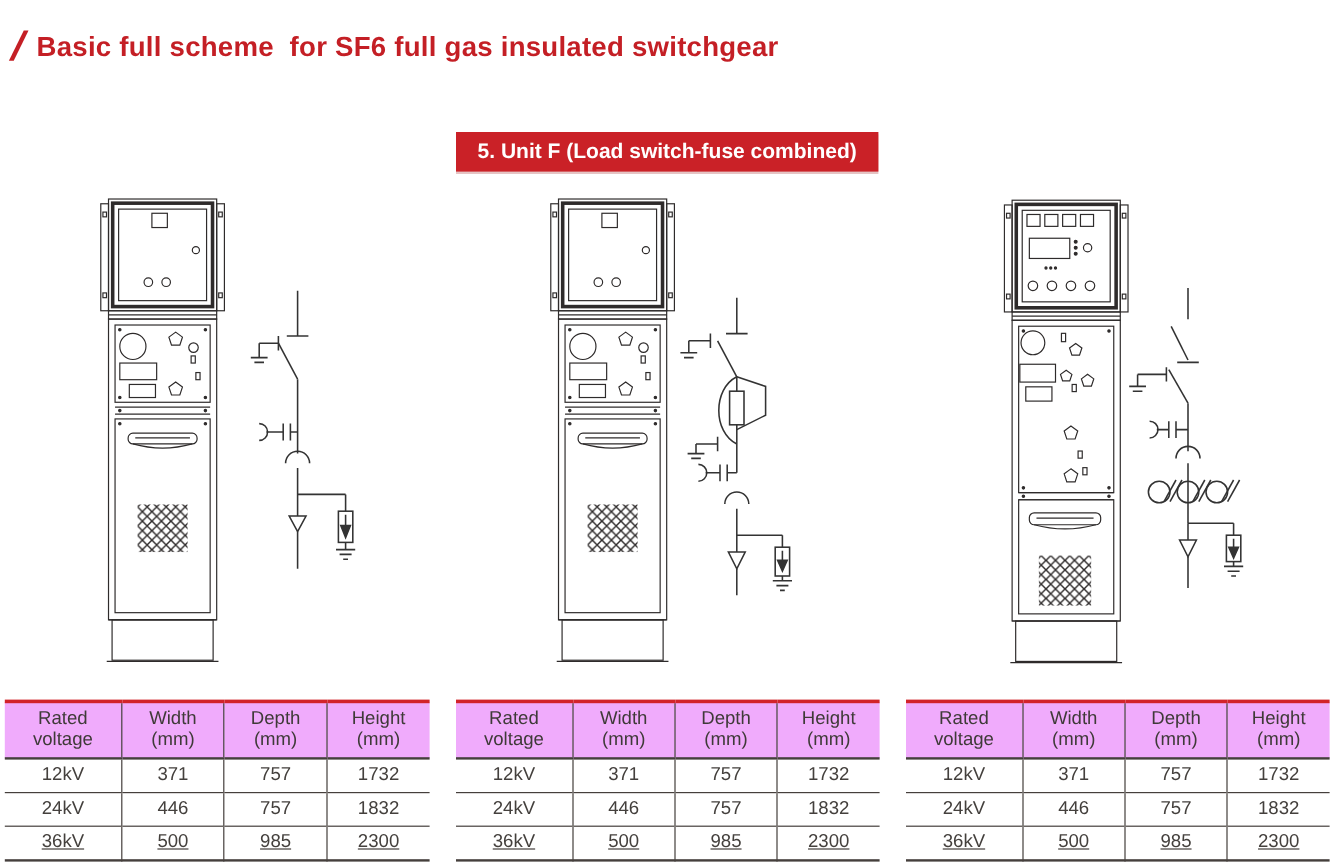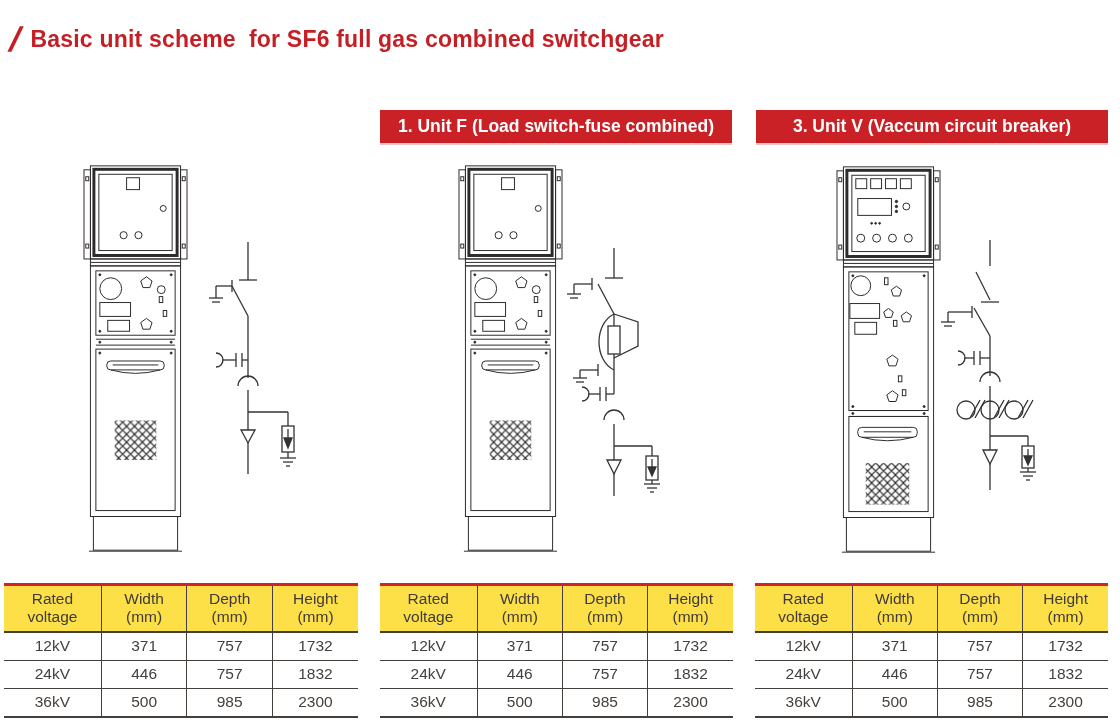--- a/index.html
+++ b/index.html
@@ -16,25 +16,25 @@
   .banner{position:absolute;top:110px;height:33px;background:#ca2127;color:#ffffff;
           display:flex;align-items:center;justify-content:center;
           font-size:17.5px;font-weight:bold;box-shadow:0 2px 0 rgba(150,20,20,.25);}
 
   
   .drawing{position:absolute;}
 
   
   .dim-table{position:absolute;top:583px;border-collapse:collapse;table-layout:fixed;
              color:#44403d;font-size:15.5px;text-align:center;}
-  .dim-table th{background:#fde047;border-top:3px solid #d2232a;border-bottom:2px solid #453f3c;
+  .dim-table th{background:#f0abfc;border-top:3px solid #d2232a;border-bottom:2px solid #453f3c;
                 font-weight:normal;line-height:1.18;padding:4px 0;font-size:15.5px;color:#3f3a38;}
   .dim-table td{height:27px;padding:0;margin-top:10px;}
   .dim-table tbody tr{border-bottom:1.5px solid #453f3c;}
-  .dim-table tbody tr:last-child{border-bottom:2px solid #453f3c;}
+  .dim-table tbody tr:last-child{border-bottom:2px solid #453f3c;text-decoration:underline;}
   .dim-table th:not(:last-child),.dim-table td:not(:last-child){border-right:1.5px solid #453f3c;}
 </style>
 </head>
 <body>
 
 <div class="page">
 
   <svg width="0" height="0" style="position:absolute" aria-hidden="true">
     <defs>
       <pattern id="grillePat" width="8" height="8" patternUnits="userSpaceOnUse">
@@ -254,21 +254,21 @@
         <line x1="100" y1="228" x2="100" y2="232"></line>
         <line x1="92" y1="232" x2="108" y2="232"></line>
         <line x1="95" y1="236" x2="105" y2="236"></line>
         <line x1="98" y1="240" x2="102" y2="240"></line>
       </g>
     </defs>
   </svg>
 
   <div class="title">
     <span class="slash">/</span>
-    <span class="title-text">Basic unit scheme  for SF6 full gas combined switchgear</span>
+    <span class="title-text">Basic full scheme  for SF6 full gas insulated switchgear</span>
   </div>
 
   <svg class="drawing" style="left:83px;top:163px" width="105" height="393" viewBox="0 0 106 393">
       <use href="#cab-cf"></use>
     </svg>
   <svg class="drawing" style="left:196px;top:242px" width="110" height="235" viewBox="0 0 110 235">
       <use href="#cir-c"></use>
     </svg>
 
   <table class="dim-table" style="left:4px;width:354px">
@@ -302,21 +302,21 @@
       <tr>
         <td>36kV</td>
         <td>500</td>
         <td>985</td>
         <td>2300</td>
       </tr>
     </tbody>
   </table>
 
   <div class="banner" style="left:380px;width:352px">
-    <span>1. Unit F (Load switch-fuse combined)</span>
+    <span>5. Unit F (Load switch-fuse combined)</span>
   </div>
   <svg class="drawing" style="left:458px;top:163px" width="105" height="393" viewBox="0 0 106 393">
       <use href="#cab-cf"></use>
     </svg>
   <svg class="drawing" style="left:552px;top:248px" width="130" height="250" viewBox="0 0 130 250">
       <use href="#cir-f"></use>
     </svg>
 
   <table class="dim-table" style="left:380px;width:353px">
     <colgroup>
@@ -348,23 +348,20 @@
       </tr>
       <tr>
         <td>36kV</td>
         <td>500</td>
         <td>985</td>
         <td>2300</td>
       </tr>
     </tbody>
   </table>
 
-  <div class="banner" style="left:756px;width:352px">
-    <span>3. Unit V (Vaccum circuit breaker)</span>
-  </div>
   <svg class="drawing" style="left:836px;top:164px" width="105" height="393" viewBox="0 0 106 393">
       <use href="#cab-v"></use>
     </svg>
   <svg class="drawing" style="left:928px;top:240px" width="130" height="252" viewBox="0 0 130 252">
       <use href="#cir-v"></use>
     </svg>
 
   <table class="dim-table" style="left:755px;width:353px">
     <colgroup>
         <col style="width:27.5%">

